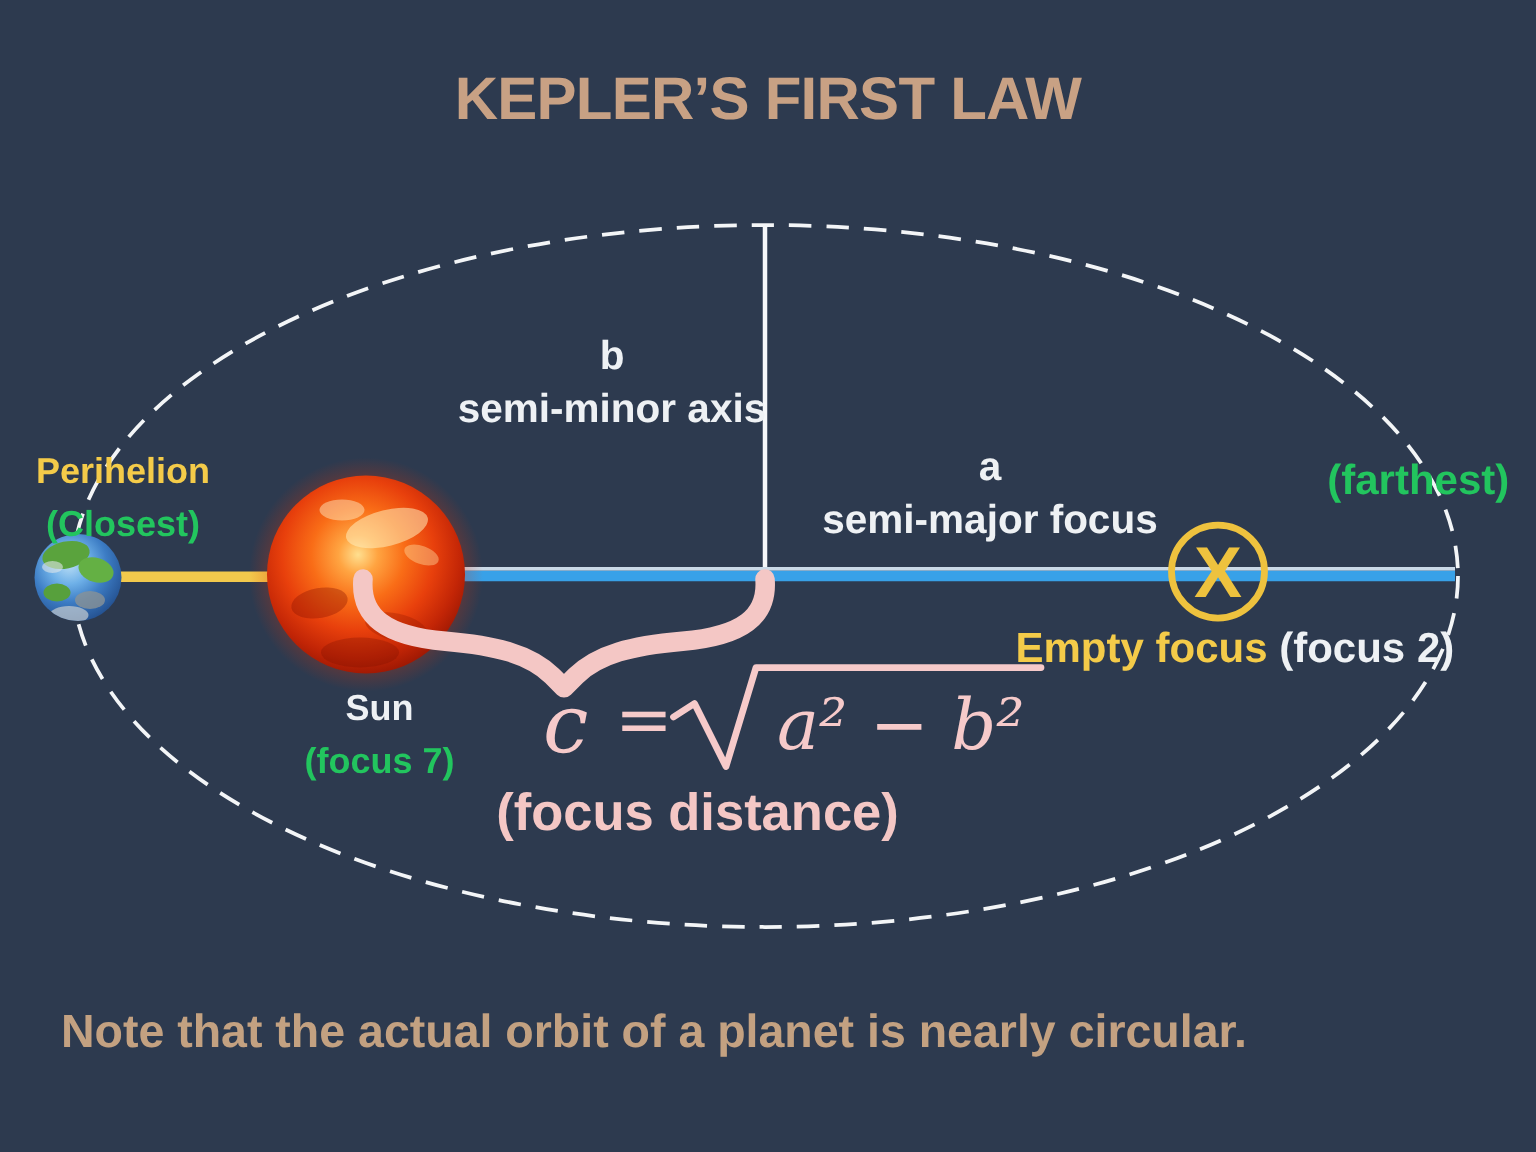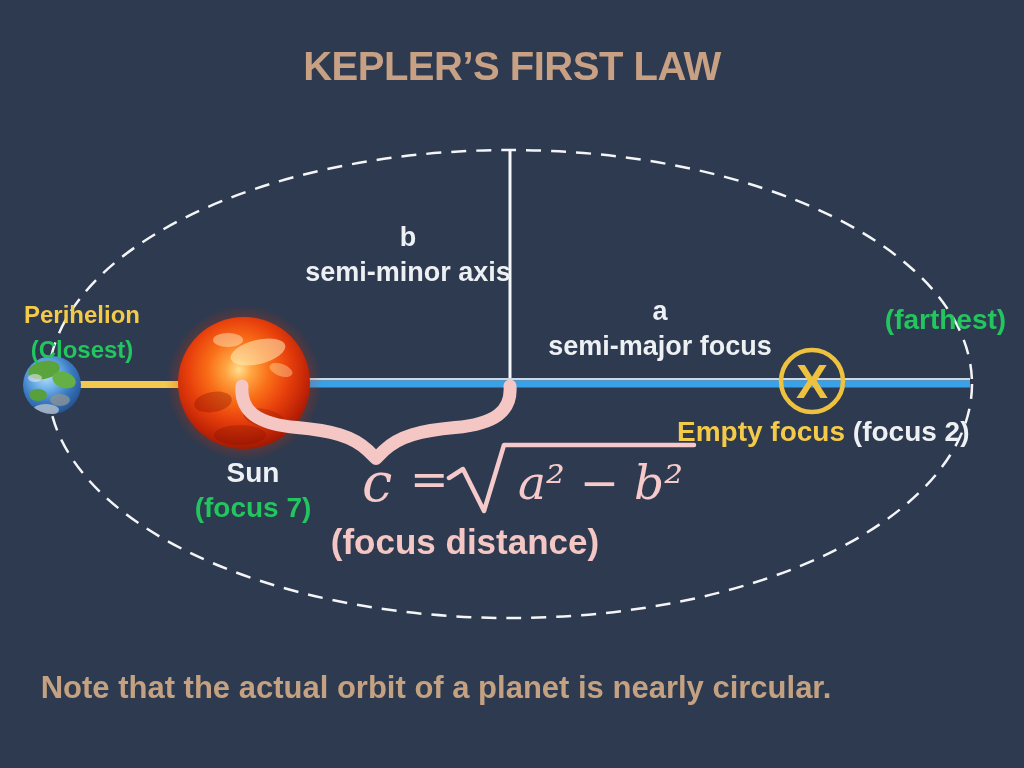--- a/index.html
+++ b/index.html
@@ -24,21 +24,21 @@
   .lbl .line { line-height:35px; }
   .white  { color:#eef1f4; }
   .yellow { color:#f4cb49; }
   .blue   { color:#3aa0e8; }
   .beige  { color:#22c55e; }
 
   .lbl-semiminor { left:258px; top:220px; width:300px; font-size:27px; color:#eef1f4; }
   .lbl-semimajor { left:510px; top:294px; width:300px; font-size:27px; color:#eef1f4; }
   .lbl-perihelion{ left:0px;   top:297px; width:164px; font-size:24px; }
   .lbl-aphelion  { left:868px; top:302px; width:155px; font-size:28px; }
-  .lbl-sun       { left:173px; top:455px; width:160px; font-size:28px; }
+  .lbl-sun       { left:173px; top:455px; width:160px; font-size:24px; }
   .lbl-empty     { left:677px; top:416px; font-size:28px; white-space:nowrap; text-align:right; }
 
   .formula-caption {
     position:absolute; left:330px; top:522px; width:270px;
     text-align:center; font-size:35px; font-weight:bold; color:#f4c7c5;
   }
 
   .math { font-family:"DejaVu Serif", serif; fill:#f6caca; }
   .math-italic { font-style:italic; }
 </style>

